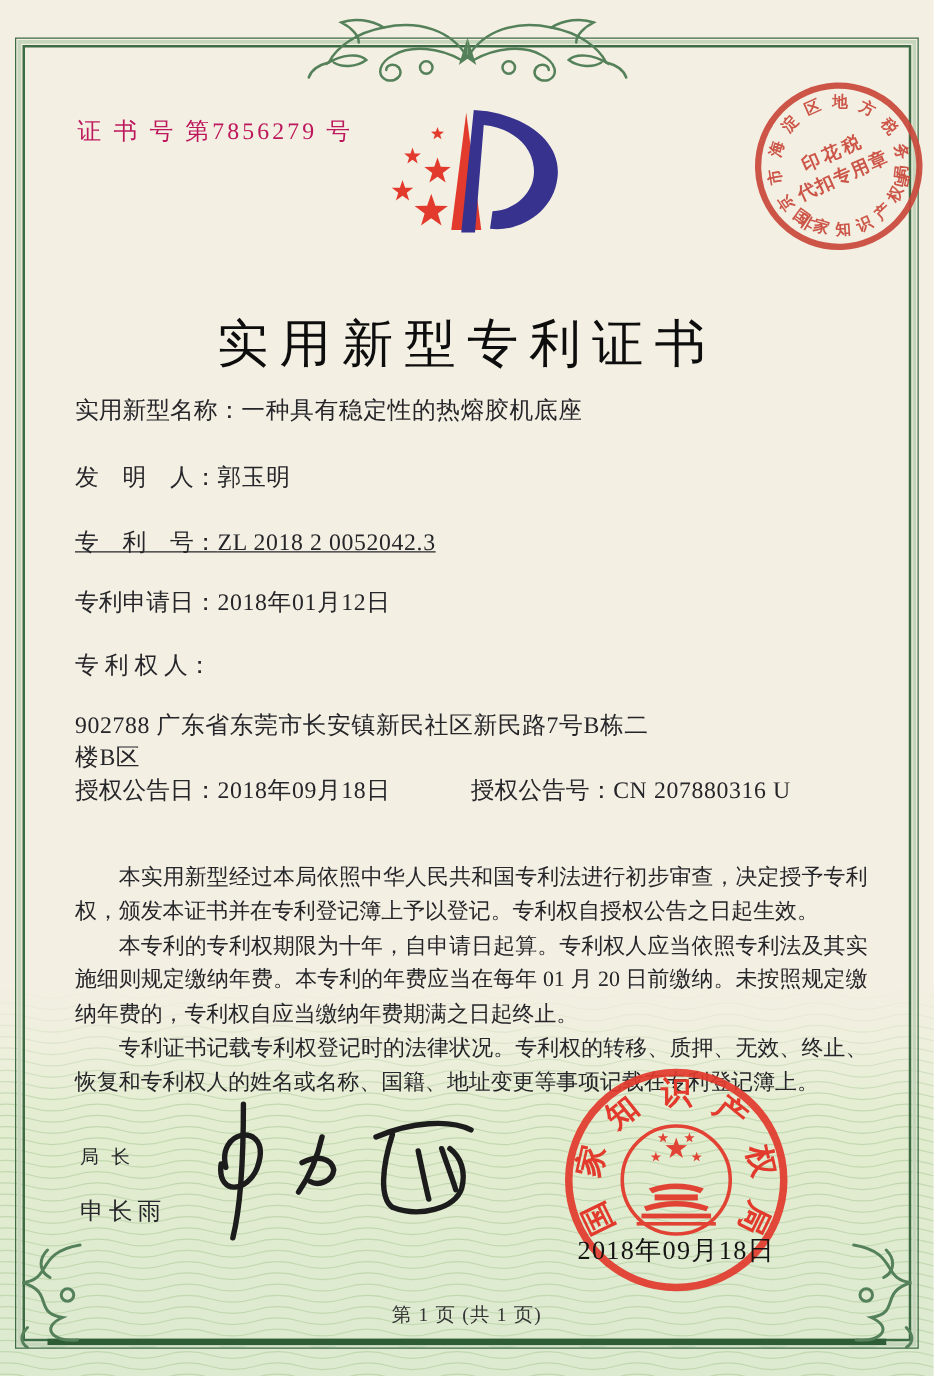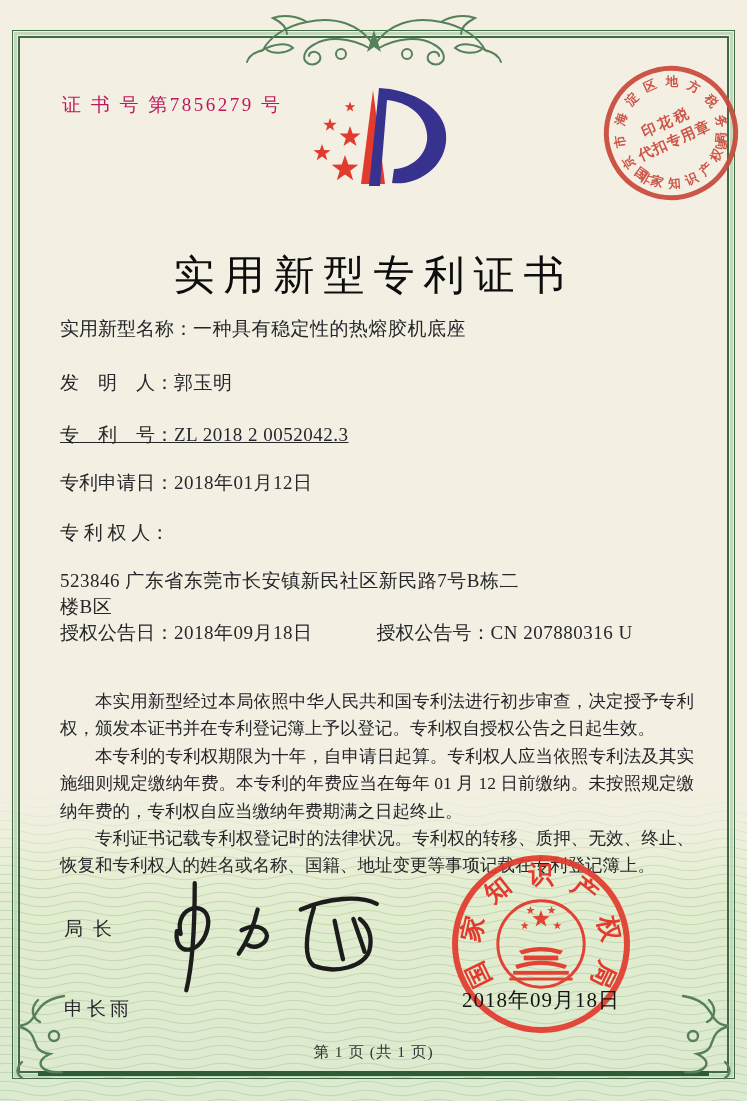--- a/index.html
+++ b/index.html
@@ -29,22 +29,22 @@
   .cert-no{left:62px;top:92px;font-size:19px;letter-spacing:2.5px;color:#be185d;text-align:center;}
   .logo{left:293px;top:74px;width:172px;height:130px;}
   .title{left:0;top:204px;width:100%;text-align:center;font-size:41px;font-weight:normal;
          letter-spacing:9px;color:#0d0d0d;margin-top:44px;}
   .row{left:60px;width:630px;display:flex;align-items:flex-start;font-size:19px;line-height:26px;}
   .row .lbl{flex-shrink:0;white-space:pre;}
   .row .val{letter-spacing:.5px;}
   .grant-no-pair{margin-left:64px;display:flex;}
   .paras{left:60px;top:652px;width:634px;font-size:17.5px;line-height:27.4px;text-align:justify;margin-top:36px;}
   .paras p{margin:0;text-indent:2em;}
-  .signer-title{left:64px;top:916px;font-size:19px;letter-spacing:10px;}
-  .signer-name{left:64px;top:956px;font-size:19px;letter-spacing:4px;margin-top:40px;}
+  .signer-title{left:64px;top:916px;font-size:15px;letter-spacing:10px;}
+  .signer-name{left:64px;top:956px;font-size:19px;letter-spacing:4px;}
   .signature{left:142px;top:872px;width:250px;height:122px;}
   
   .seal{left:452px;top:855px;width:178px;height:178px;z-index:5;}
   .seal .ring{position:absolute;inset:0;border:6px solid var(--seal-red);border-radius:50%;opacity:.92;}
   .arc{position:absolute;inset:0;}
   .arc span{position:absolute;left:50%;top:50%;color:var(--seal-red);}
   .seal .arc span{font-size:25px;font-weight:bold;}
   .emblem{position:absolute;left:50%;top:50%;width:96px;height:96px;transform:translate(-50%,-50%);}
   .seal-date{left:462px;top:986px;font-size:21px;letter-spacing:1px;color:#141414;z-index:6;}
   
@@ -132,34 +132,34 @@
     <span class="val">ZL 2018 2 0052042.3</span>
   </div>
   <div class="abs row" style="top:470px;">
     <span class="lbl">专利申请日：</span>
     <span class="val">2018年01月12日</span>
   </div>
   <div class="abs row" style="top:520px;">
     <span class="lbl">专 利 权 人：</span>
   </div>
   <div class="abs row" style="top:568px;">
-    <span class="val" style="max-width:478px;">523846 广东省东莞市长安镇新民社区新民路7号B栋二楼B区</span>
+    <span class="val" style="max-width:478px;">902788 广东省东莞市长安镇新民社区新民路7号B栋二楼B区</span>
   </div>
   <div class="abs row" style="top:620px;">
     <span class="lbl">授权公告日：</span>
     <span class="val">2018年09月18日</span>
     <span class="grant-no-pair">
       <span class="lbl">授权公告号：</span>
       <span class="val">CN 207880316 U</span>
     </span>
   </div>
 
   <div class="abs paras">
     <p>本实用新型经过本局依照中华人民共和国专利法进行初步审查，决定授予专利权，颁发本证书并在专利登记簿上予以登记。专利权自授权公告之日起生效。</p>
-    <p>本专利的专利权期限为十年，自申请日起算。专利权人应当依照专利法及其实施细则规定缴纳年费。本专利的年费应当在每年 01 月 12 日前缴纳。未按照规定缴纳年费的，专利权自应当缴纳年费期满之日起终止。</p>
+    <p>本专利的专利权期限为十年，自申请日起算。专利权人应当依照专利法及其实施细则规定缴纳年费。本专利的年费应当在每年 01 月 20 日前缴纳。未按照规定缴纳年费的，专利权自应当缴纳年费期满之日起终止。</p>
     <p>专利证书记载专利权登记时的法律状况。专利权的转移、质押、无效、终止、恢复和专利权人的姓名或名称、国籍、地址变更等事项记载在专利登记簿上。</p>
   </div>
 
   <div class="abs signer-title">局长</div>
   <div class="abs signer-name">申长雨</div>
 
   <svg class="abs signature" viewBox="0 0 260 130">
     <g fill="none" stroke="#1c1c1c" stroke-width="4.6" stroke-linecap="round">
       <path d="M38,66 C30,34 72,28 67,58 C62,88 30,92 34,63"></path>
       <path d="M53,12 C53,48 51,98 44,126"></path>

